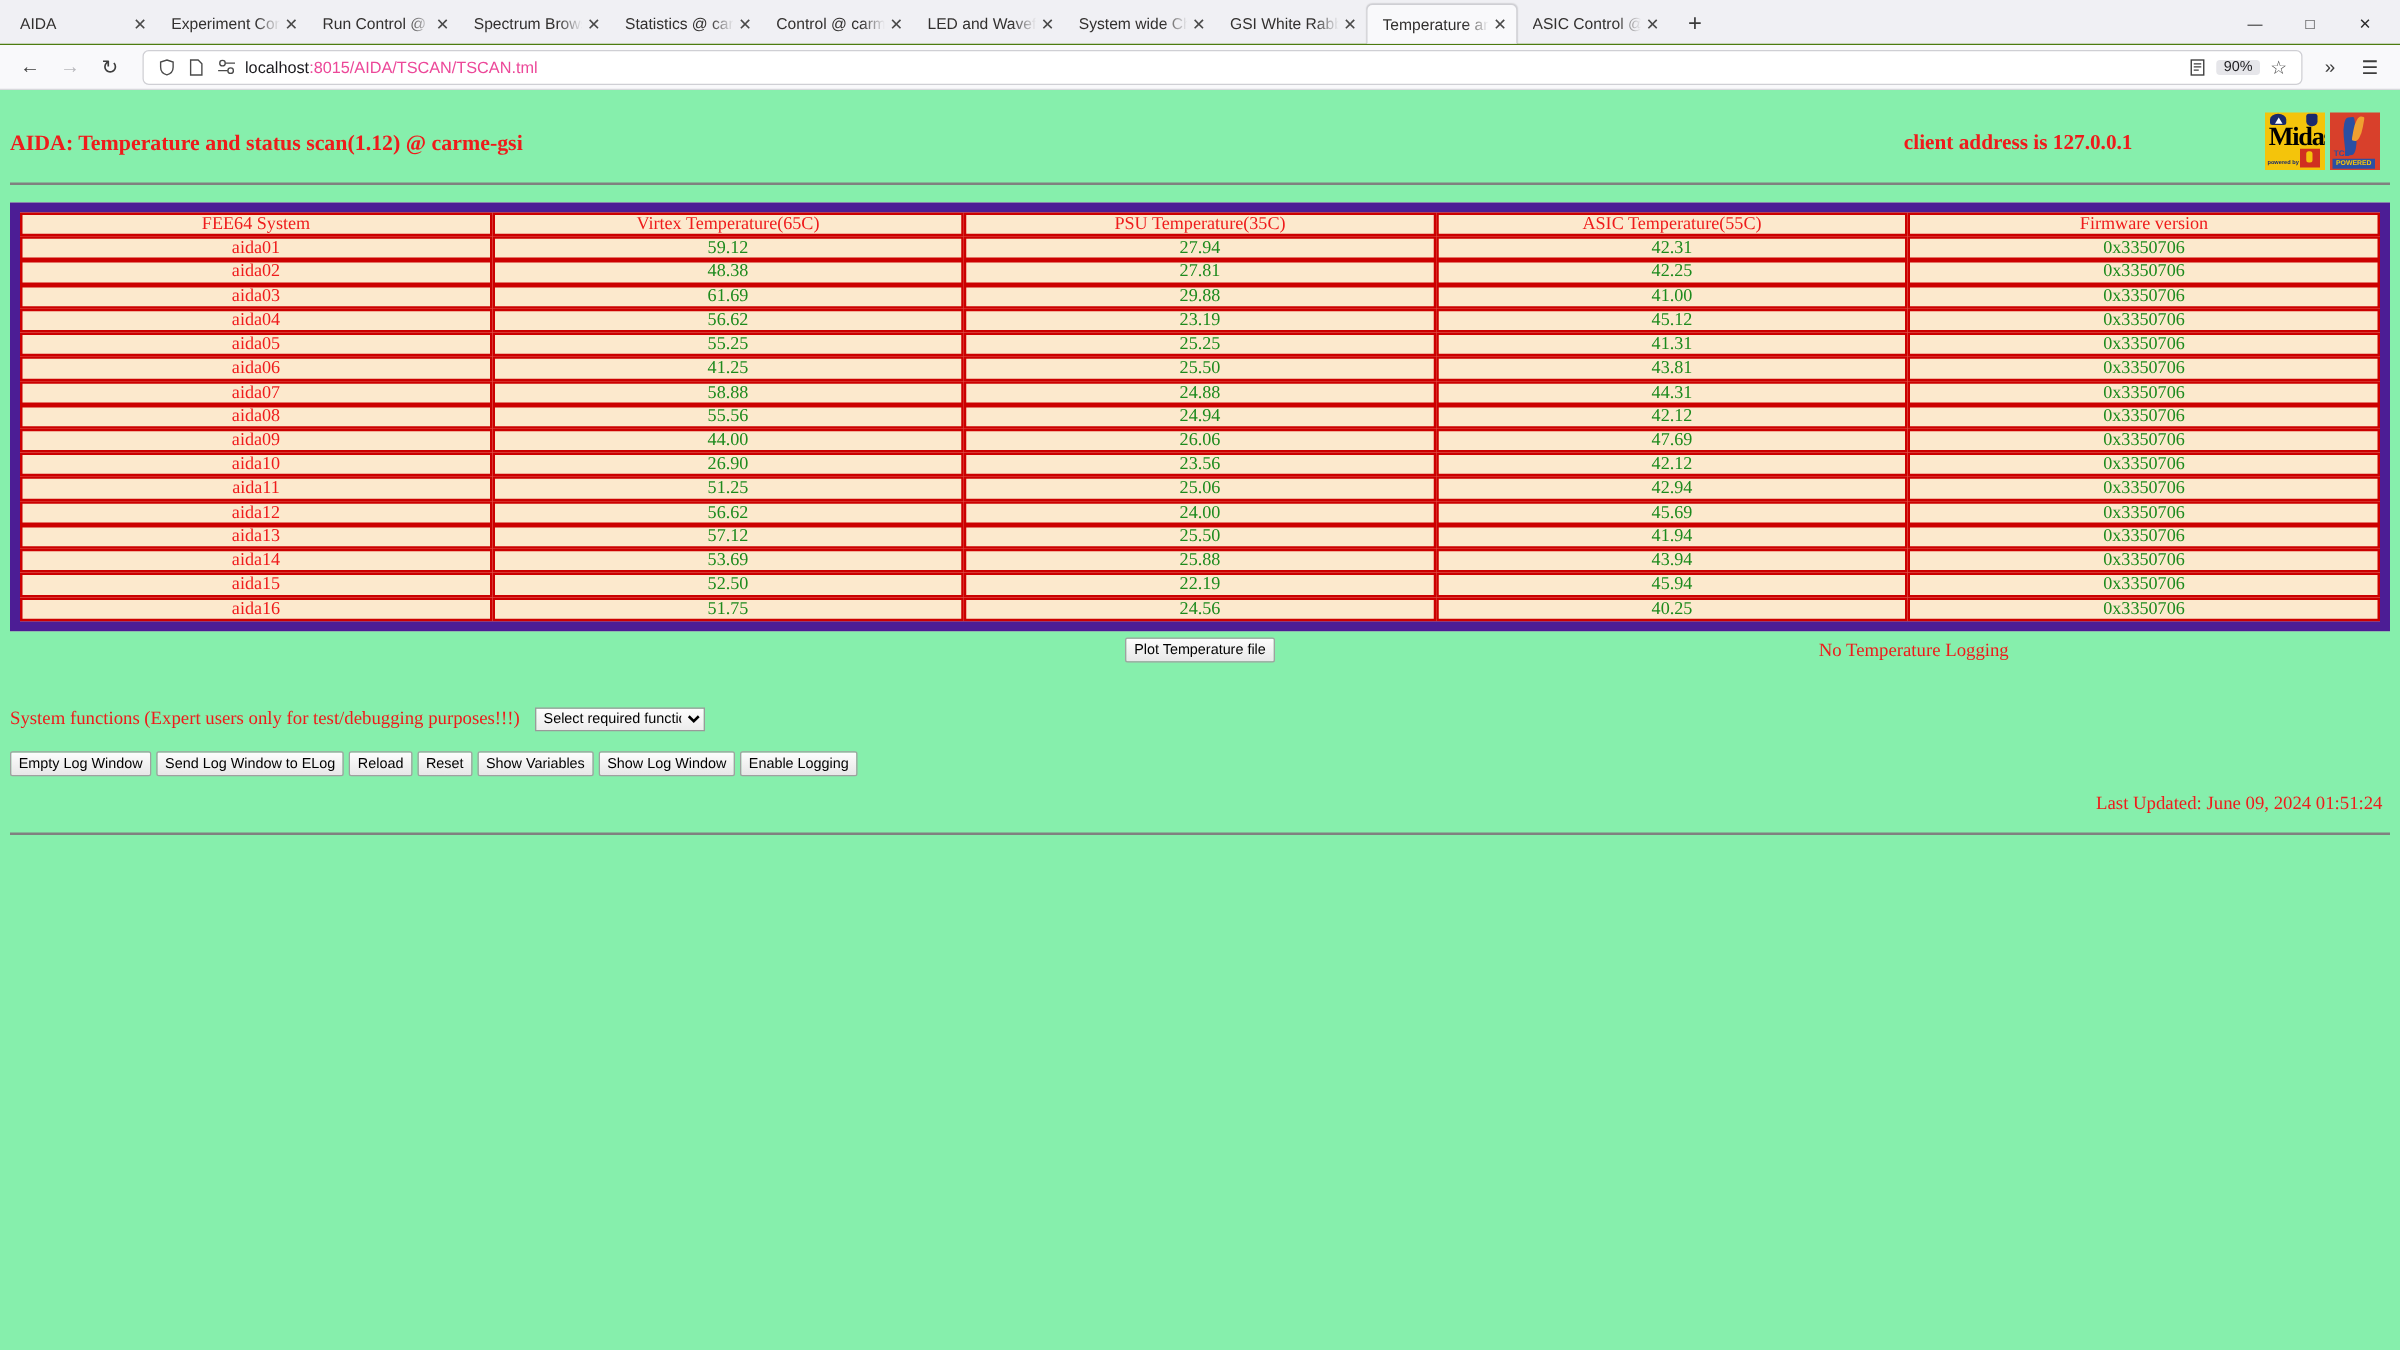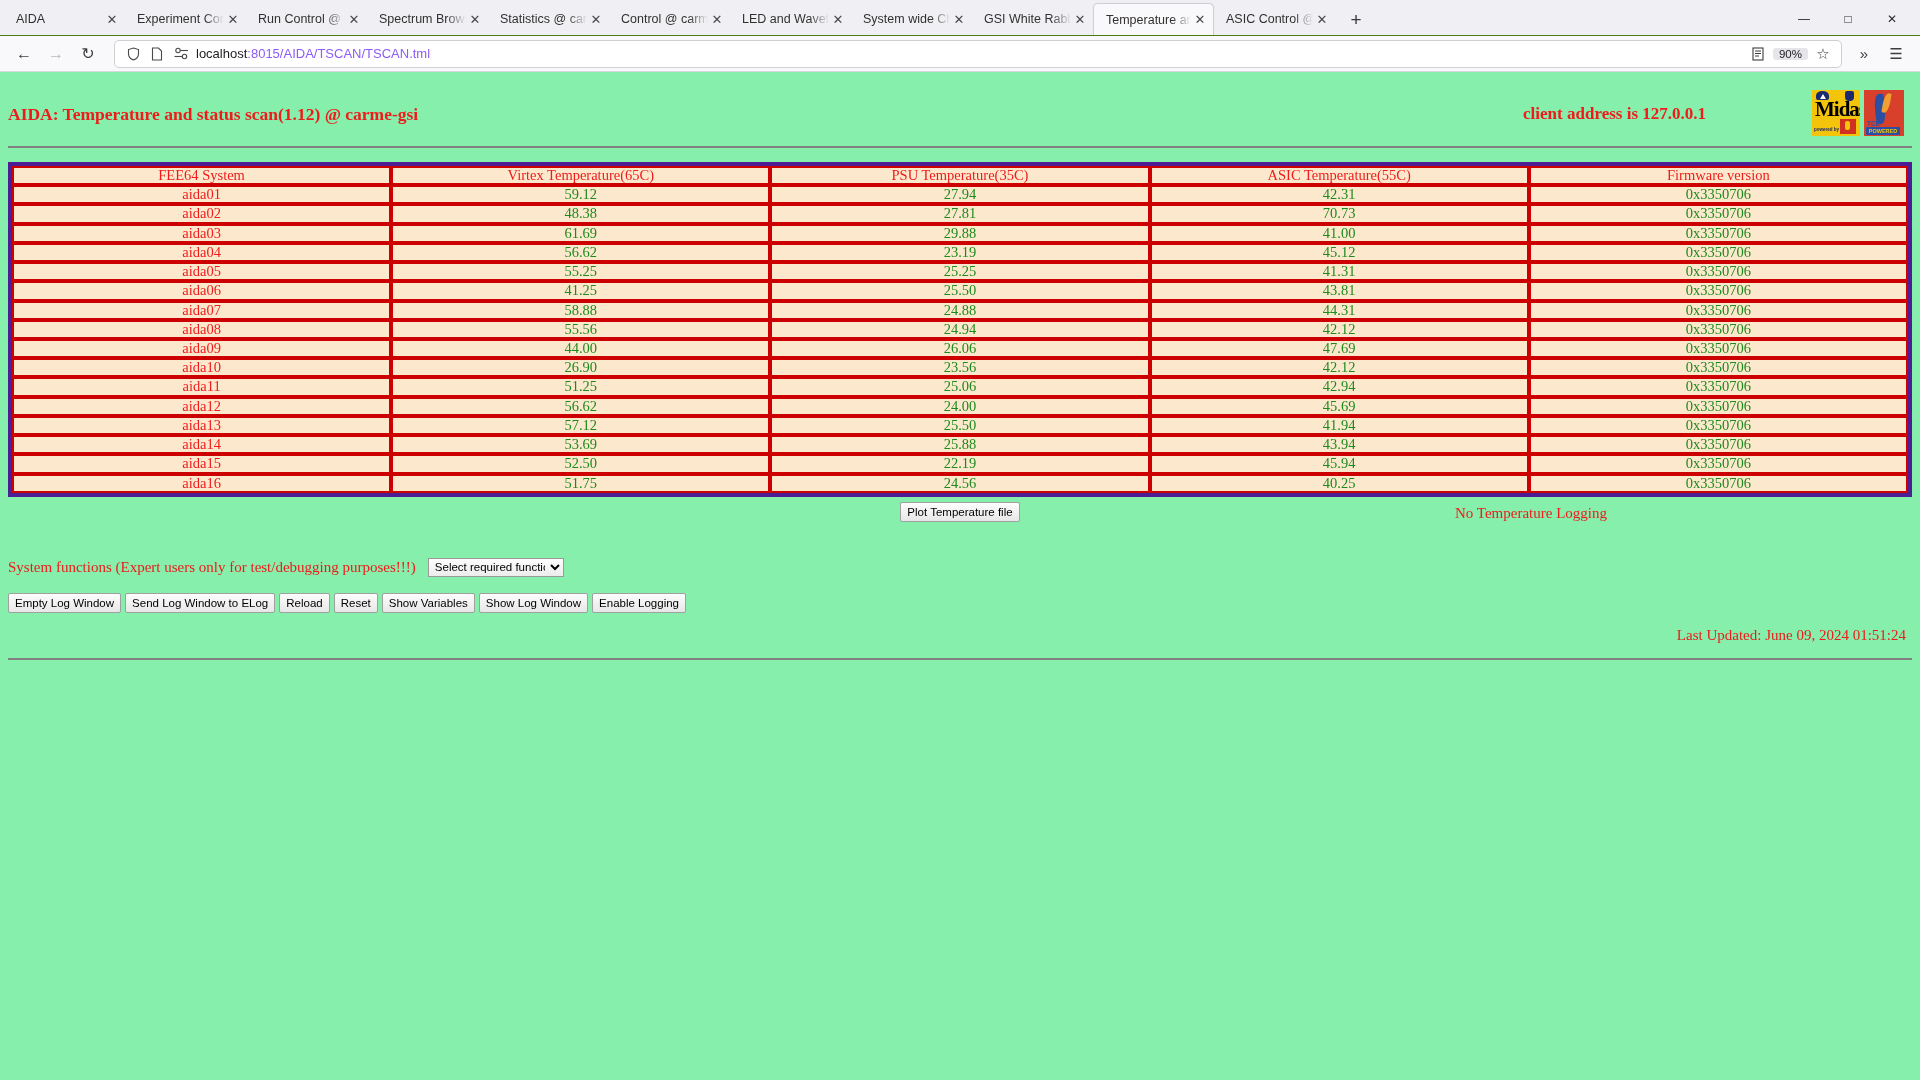--- a/index.html
+++ b/index.html
@@ -92,21 +92,21 @@
     background: #ffffff;
     border: 1px solid #cfcfd4;
     border-radius: 5px;
     display: flex;
     align-items: center;
     padding: 0 6px;
     font-size: 13px;
   }
   .url-icon { width: 24px; display: flex; align-items: center; justify-content: center; color: #4a4a4a; }
   .url-text { flex: 1 1 auto; color: #1c1b1f; white-space: nowrap; overflow: hidden; padding-left: 3px; }
-  .url-text .dim { color: #8b5cf6; text-align: right; }
+  .url-text .dim { color: #ec4899; text-align: right; }
   .zoom-badge {
     font-size: 11.5px; color: #1c1b1f;
     background: #e6e6ea; border-radius: 3px;
     padding: 0 6px; margin: 0 3px;
   }
   .navbar-right { display: flex; align-items: center; }
 
   
   .page {
     flex: 1 1 auto;
@@ -224,21 +224,21 @@
   hr.rule-bottom {
     border: none;
     border-top: 2px solid #808080;
     margin: 14px 0 0 0;
   }
 
   table.tscan {
     width: 100%;
     border-collapse: separate;
     border-spacing: 0;
-    border: 4px solid #4c1d95;
+    border: 8px solid #4c1d95;
     background: #fce9cd;
     font-family: "Liberation Serif", serif;
   }
   table.tscan td {
     border: 2px solid #cc0000;
     text-align: center;
     font-size: 14.5px;
     height: 16.3px;
     line-height: 1.05;
     padding: 0;
@@ -451,21 +451,21 @@
               <td class="sysname">aida01</td>
               <td class="val">59.12</td>
               <td class="val">27.94</td>
               <td class="val">42.31</td>
               <td class="fw">0x3350706</td>
             </tr>
             <tr>
               <td class="sysname">aida02</td>
               <td class="val">48.38</td>
               <td class="val">27.81</td>
-              <td class="val">70.73</td>
+              <td class="val">42.25</td>
               <td class="fw">0x3350706</td>
             </tr>
             <tr>
               <td class="sysname">aida03</td>
               <td class="val">61.69</td>
               <td class="val">29.88</td>
               <td class="val">41.00</td>
               <td class="fw">0x3350706</td>
             </tr>
             <tr>

